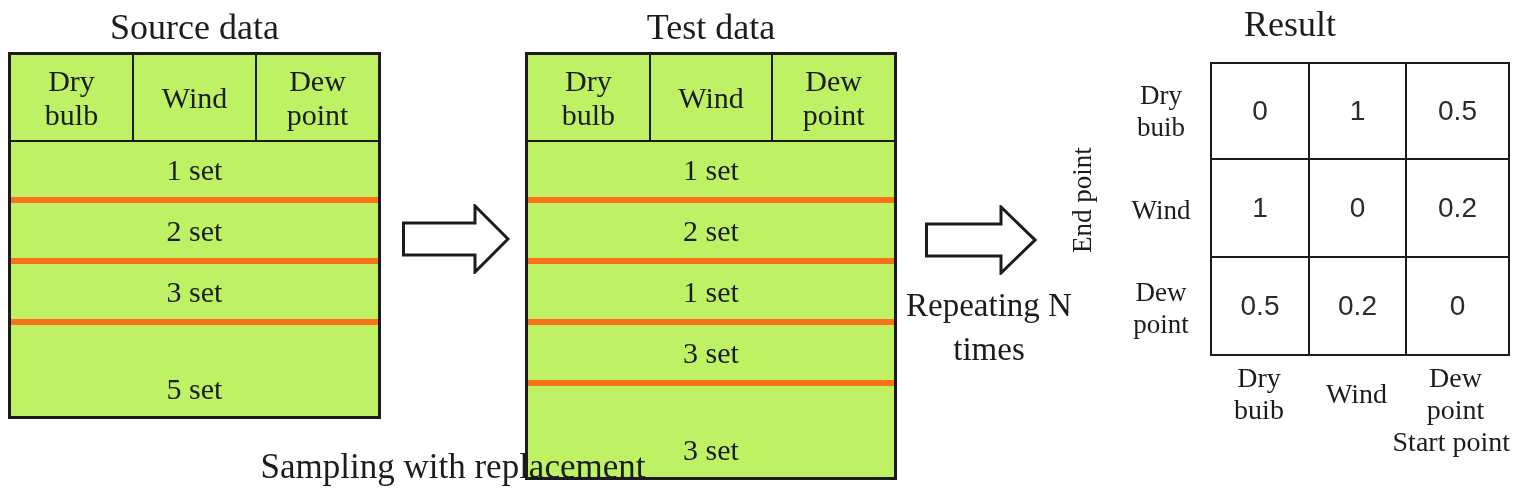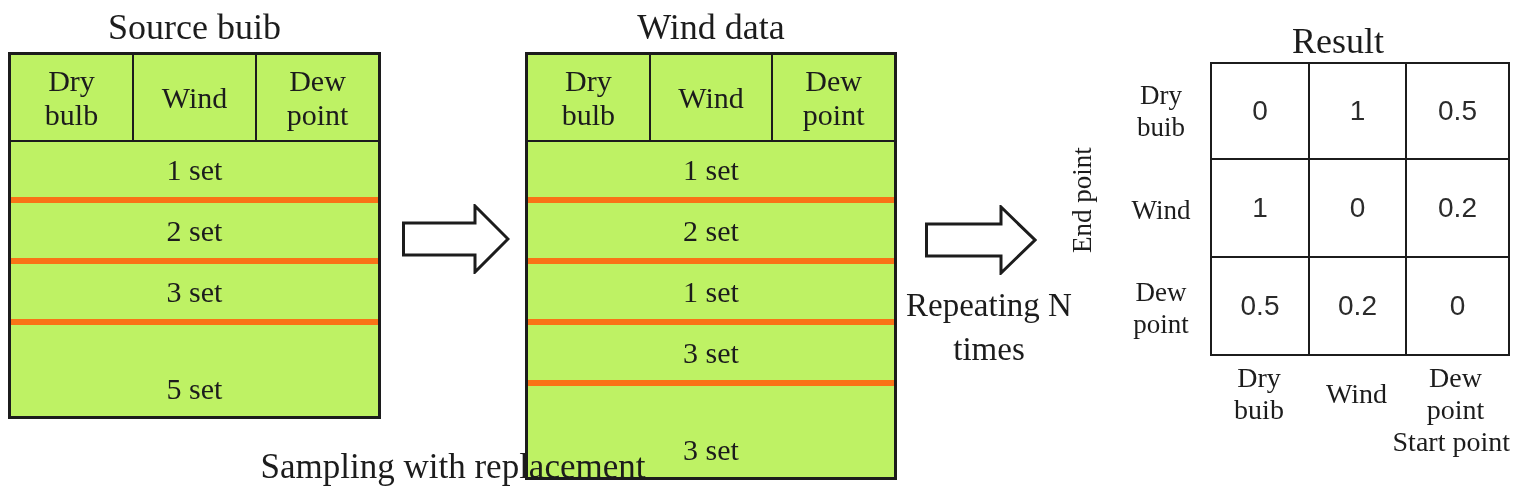--- a/index.html
+++ b/index.html
@@ -49,39 +49,39 @@
     position:absolute; top:362px; height:64px; display:flex; align-items:center;
     justify-content:center; text-align:center; font-size:28px; line-height:1.15;
   }
   .startpoint { position:absolute; left:1210px; width:300px; top:426px; text-align:right; font-size:28px; }
 </style>
 </head>
 <body>
 
 <div class="canvas">
 
-  <div class="title" style="left:8px; width:373px; top:6px;">Source buib</div>
+  <div class="title" style="left:8px; width:373px; top:6px;">Source data</div>
 
   <div class="dtable" style="left:8px; top:52px;">
     <div class="hrow">
       <div class="hcell">Dry bulb</div>
       <div class="hcell">Wind</div>
       <div class="hcell">Dew point</div>
     </div>
     <div class="drow">1 set</div>
     <div class="drow">2 set</div>
     <div class="drow">3 set</div>
     <div class="drow">5 set</div>
   </div>
 
   <svg class="arrow" style="left:402px; top:204px;" width="108" height="70" viewBox="0 0 108 70">
     <polygon points="1.5,19 73,19 73,2 106,35 73,68 73,51 1.5,51" fill="#ffffff" stroke="#1c1c1c" stroke-width="3"></polygon>
   </svg>
 
-  <div class="title" style="left:525px; width:372px; top:6px;">Wind data</div>
+  <div class="title" style="left:525px; width:372px; top:6px;">Test data</div>
 
   <div class="dtable" style="left:525px; top:52px; width:372px;">
     <div class="hrow">
       <div class="hcell">Dry bulb</div>
       <div class="hcell">Wind</div>
       <div class="hcell">Dew point</div>
     </div>
     <div class="drow">1 set</div>
     <div class="drow">2 set</div>
     <div class="drow">1 set</div>
@@ -90,21 +90,21 @@
   </div>
 
   <div class="caption" style="left:8px; width:890px; top:447px;">Sampling with replacement</div>
 
   <svg class="arrow" style="left:925px; top:205px;" width="112" height="70" viewBox="0 0 112 70">
     <polygon points="1.5,19 76,19 76,2 110,35 76,68 76,51 1.5,51" fill="#ffffff" stroke="#1c1c1c" stroke-width="3"></polygon>
   </svg>
 
   <div class="repeat-label" style="left:893px; width:192px; top:284px;">Repeating N times</div>
 
-  <div class="title" style="left:1244px; top:20px;margin-left:48px;">Result</div>
+  <div class="title" style="left:1244px; top:3px;">Result</div>
 
   <div class="endpoint">End point</div>
 
   <div class="rowlabel" style="top:62px; height:98px;">Dry buib</div>
   <div class="rowlabel" style="top:160px; height:100px;">Wind</div>
   <div class="rowlabel" style="top:260px; height:96px;">Dew point</div>
 
   <div class="matrix">
     <div class="mcell">0</div>
     <div class="mcell">1</div>

